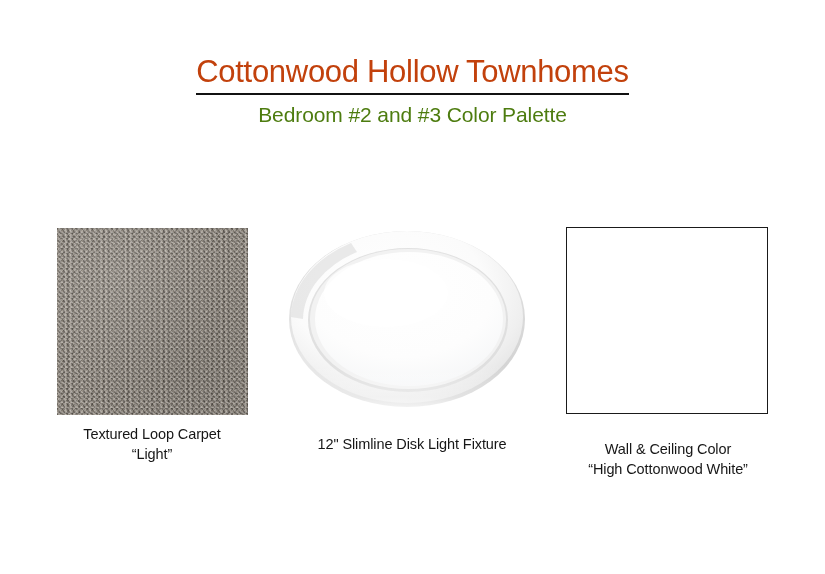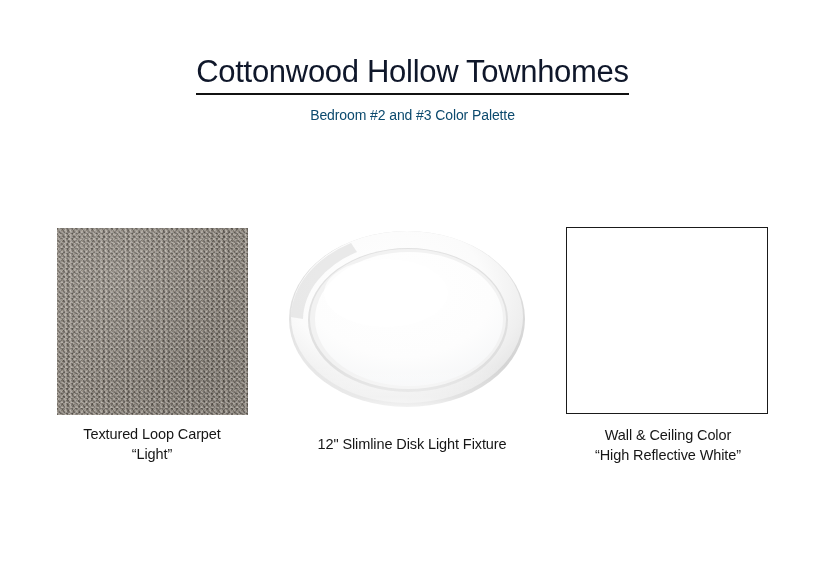--- a/index.html
+++ b/index.html
@@ -27,31 +27,31 @@
     left: 0;
     width: 825px;
     text-align: center;
   }
 
   .doc-title {
     font-size: 31px;
     font-weight: 400;
     letter-spacing: -0.3px;
     line-height: 40px;
-    color: #0f172a;
+    color: #c2410c;
     display: inline-block;
     border-bottom: 2px solid #111111;
     padding-bottom: 1px;
   }
 
   .doc-subtitle {
-    font-size: 14px;
+    font-size: 21px;
     font-weight: 400;
     line-height: 28px;
-    color: #0c4a6e;
+    color: #4d7c0f;
     margin-top: 6px;
     letter-spacing: -0.1px;
   }
 
   
   .palette-row {
     position: absolute;
     top: 226px;
     left: 0;
     width: 735px;
@@ -158,21 +158,21 @@
     width: 100%;
     text-align: center;
     font-size: 14.5px;
     line-height: 20px;
     color: #161616;
     letter-spacing: -0.1px;
   }
 
   .caption-carpet { top: 198px; }
   .caption-light  { top: 208px; }
-  .caption-paint  { top: 199px; }
+  .caption-paint  { top: 213px; }
 
   .caption .line2 { display: block; }
 </style>
 </head>
 <body>
 
 <div id="page">
 
   <div class="header">
     <div class="doc-title">Cottonwood Hollow Townhomes</div>
@@ -240,18 +240,18 @@
         <span>12" Slimline Disk Light Fixture</span>
       </div>
     </div>
 
     <div class="palette-item item-paint">
       <div class="swatch-area">
         <div class="paint-swatch"></div>
       </div>
       <div class="caption caption-paint">
         <span>Wall &amp; Ceiling Color</span>
-        <span class="line2">“High Reflective White”</span>
+        <span class="line2">“High Cottonwood White”</span>
       </div>
     </div>
 
   </div>
 </div>
 
 </body></html>

